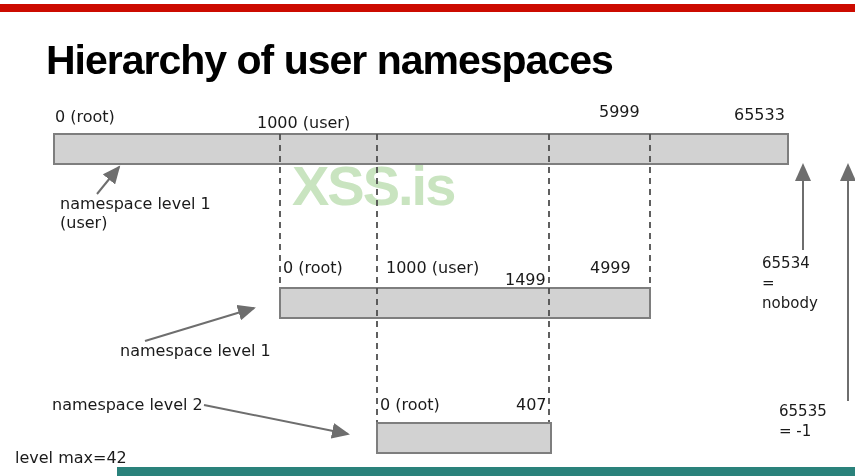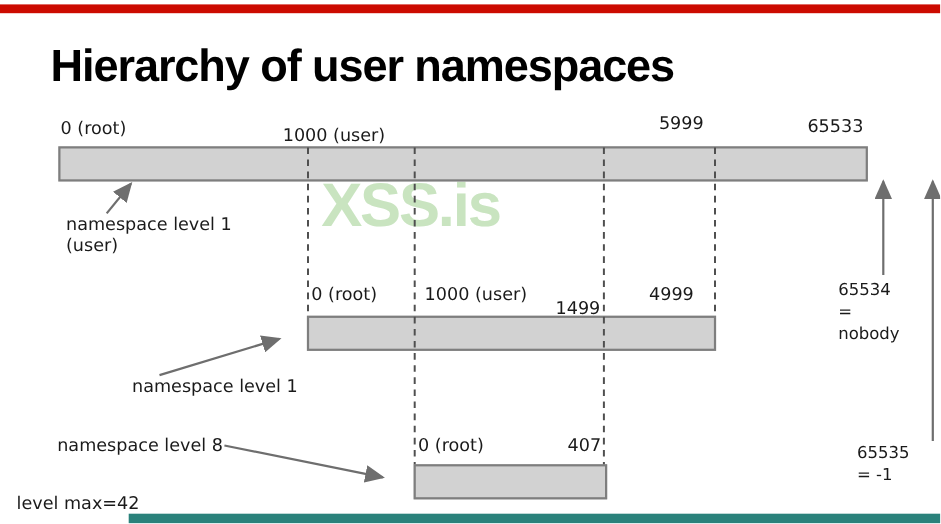--- a/index.html
+++ b/index.html
@@ -85,21 +85,21 @@
   <span class="lbl" style="left:590px;top:258px">4999</span>
 
   <span class="lbl" style="left:380px;top:395px">0 (root)</span>
   <span class="lbl" style="left:516px;top:395px">407</span>
 
   <div class="lbl" style="left:60px;top:194px">
     <div>namespace level 1</div>
     <div>(user)</div>
   </div>
   <div class="lbl" style="left:120px;top:341px">namespace level 1</div>
-  <div class="lbl" style="left:52px;top:395px">namespace level 8</div>
+  <div class="lbl" style="left:52px;top:395px">namespace level 2</div>
 
   <div class="rnote" style="left:762px;top:253px">
     <div>65534</div>
     <div>=</div>
     <div>nobody</div>
   </div>
   <div class="rnote" style="left:779px;top:401px">
     <div>65535</div>
     <div>= -1</div>
   </div>

